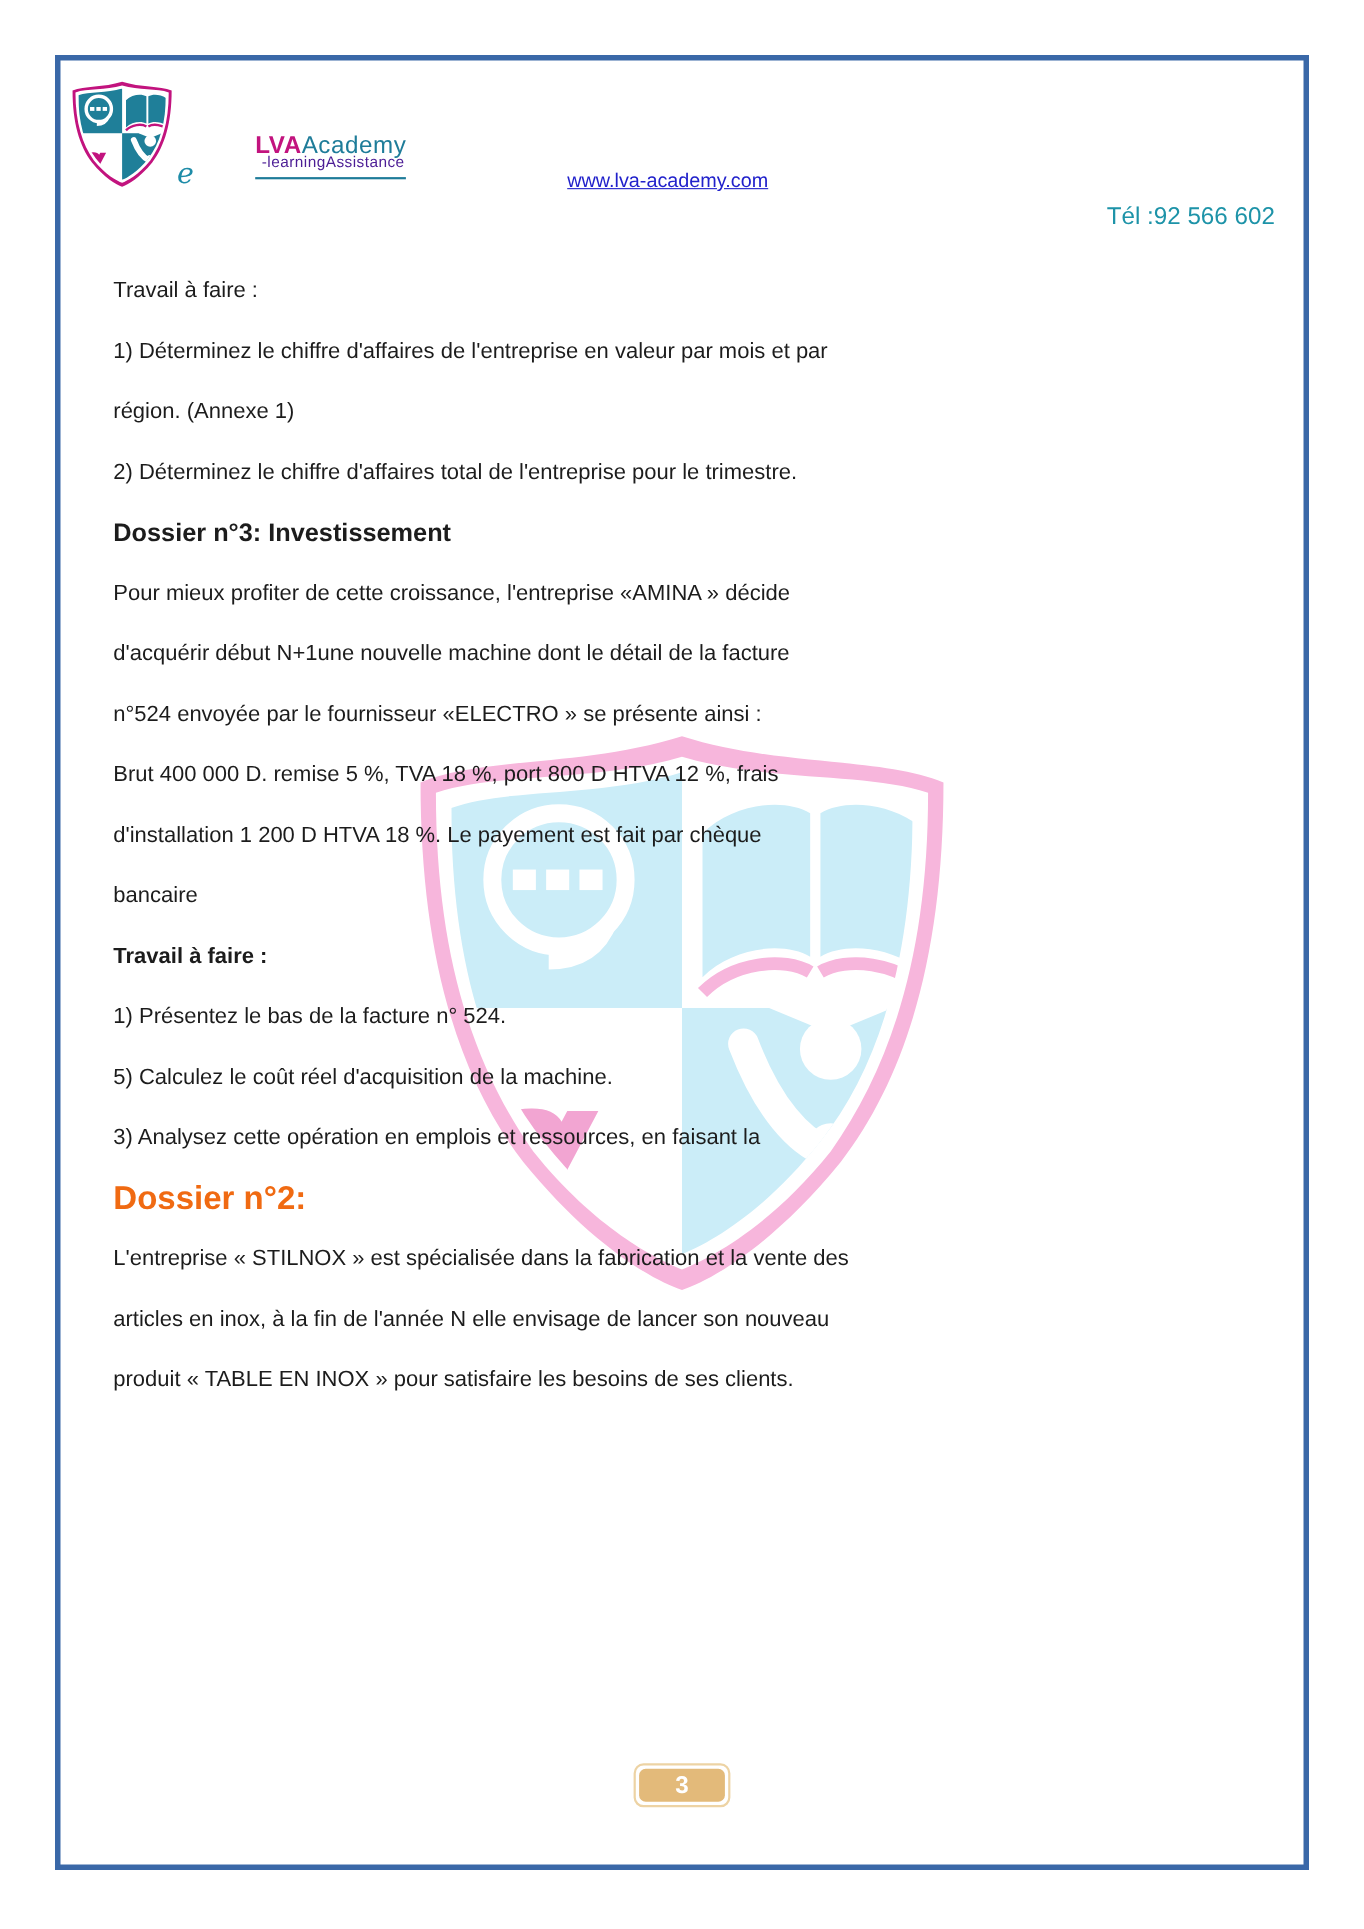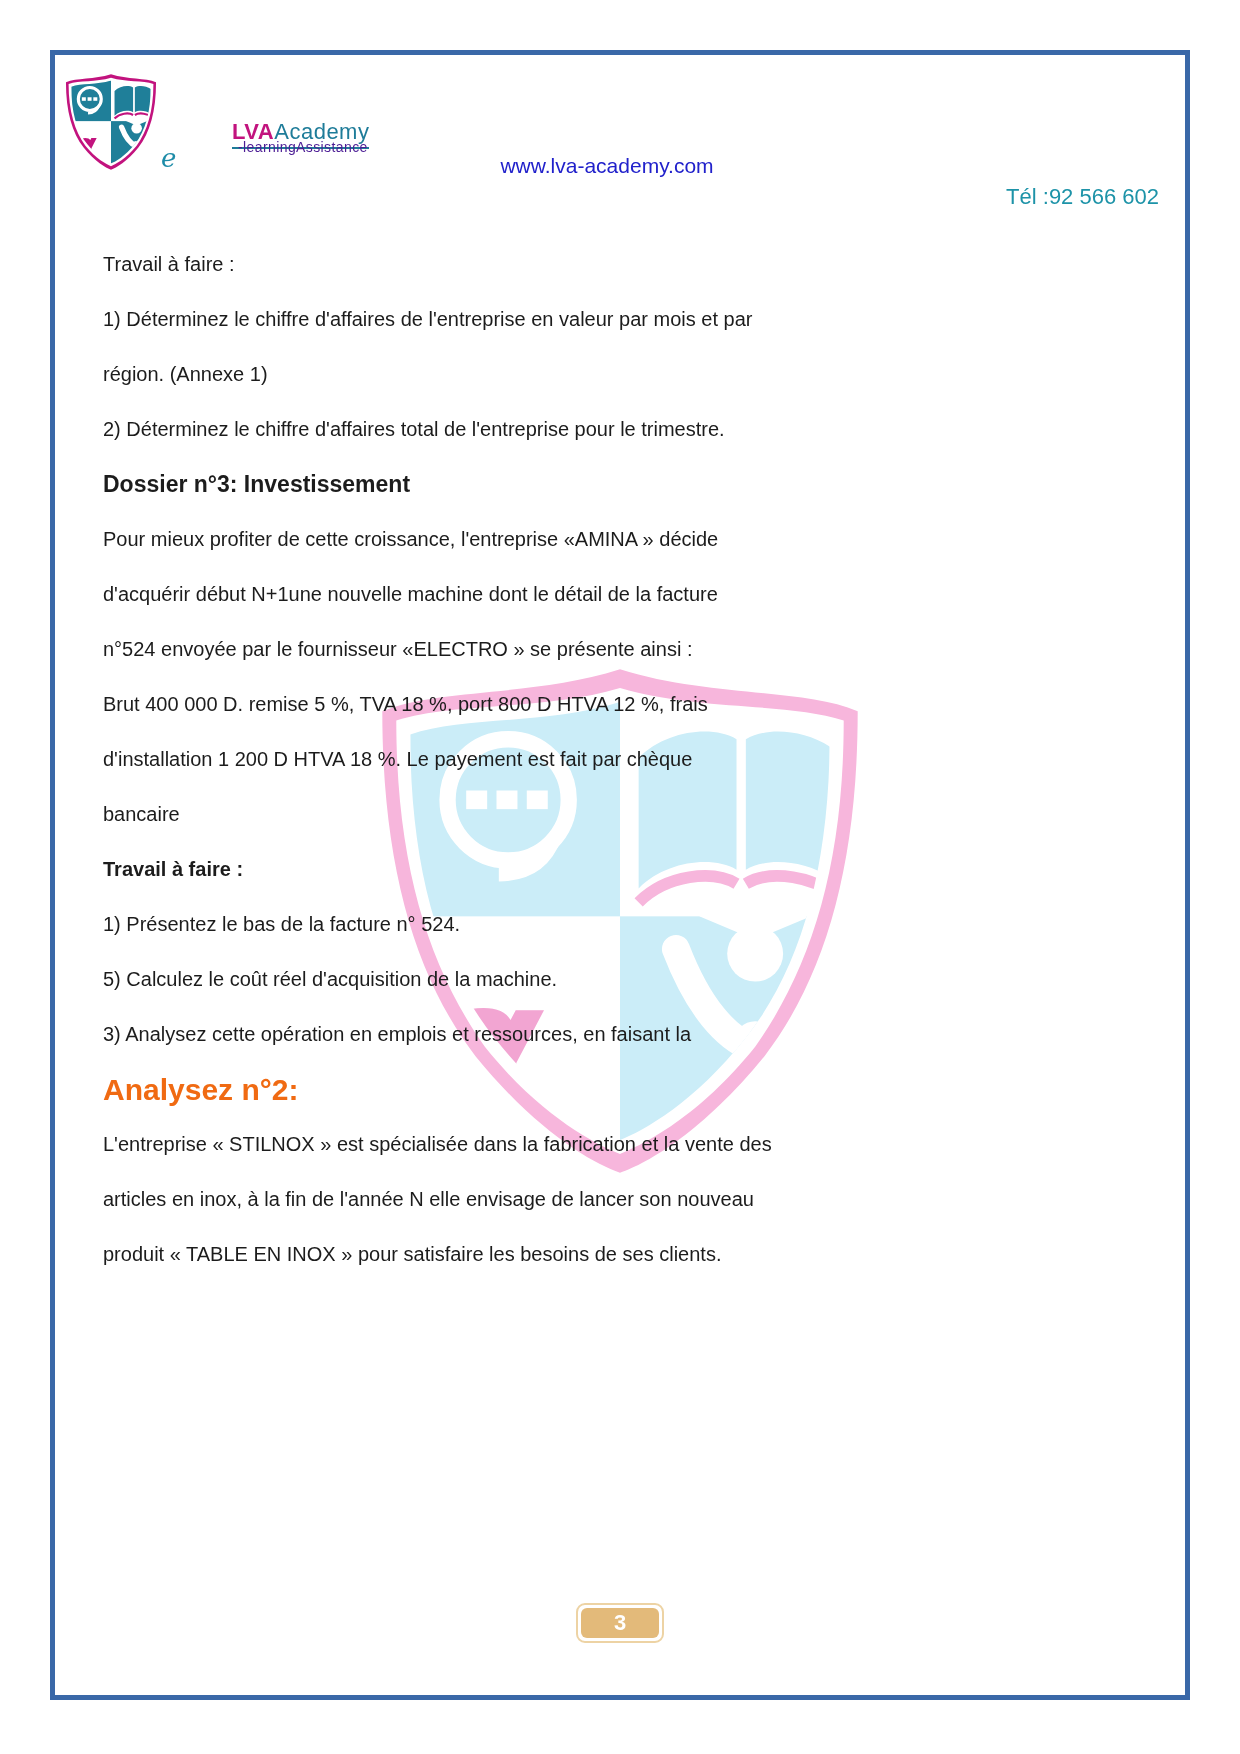--- a/index.html
+++ b/index.html
@@ -20,32 +20,32 @@
   
   .logo { position:absolute; left:3px; top:16px; width:106px; height:102px; z-index:3; }
   .e-mark {
     position:absolute; left:106px; top:88px; z-index:3;
     font-family:"DejaVu Serif", serif; font-style:italic;
     font-size:26px; color:#1E8CA8;
   }
   .brand {
     position:absolute; left:177px; top:64px; z-index:3;
     font-size:22px; letter-spacing:0.5px;
-    border-bottom:2px solid #1E7C99; padding-bottom:2px;
+    border-bottom:2px solid #1E7C99; padding-bottom:16px;
   }
   .brand-lva { color:#C2137E; font-weight:bold; }
   .brand-academy { color:#1E7C99; }
   .tagline {
     position:absolute; left:183px; top:84px; z-index:3;
     font-size:14px; color:#4c1d95; letter-spacing:0.4px;text-align:center;
   }
   .site-link {
     position:absolute; left:0; right:26px; top:99px; z-index:3;
-    text-align:center; font-size:21px;
-    color:#2121CB; cursor:pointer;
+    text-align:center; font-size:18px;
+    color:#2121CB; text-decoration:underline; cursor:pointer;
   }
   .tel {
     position:absolute; left:0; right:26px; top:129px; z-index:3;
     text-align:right; font-size:22px; color:#1D93A8;
   }
   
   .watermark {
     position:absolute; left:285px; top:605px;
     width:560px; height:522px; z-index:0;
   }
@@ -162,21 +162,21 @@
     <div class="ln">Pour mieux profiter de cette croissance, l'entreprise «AMINA » décide</div>
     <div class="ln">d'acquérir début N+1une nouvelle machine dont le détail de la facture</div>
     <div class="ln">n°524 envoyée par le fournisseur «ELECTRO » se présente ainsi :</div>
     <div class="ln">Brut 400 000 D. remise 5 %, TVA 18 %, port 800 D HTVA 12 %, frais</div>
     <div class="ln">d'installation 1 200 D HTVA 18 %. Le payement est fait par chèque</div>
     <div class="ln">bancaire</div>
     <div class="ln bold">Travail à faire :</div>
     <div class="ln">1) Présentez le bas de la facture n° 524.</div>
     <div class="ln">5) Calculez le coût réel d'acquisition de la machine.</div>
     <div class="ln">3) Analysez cette opération en emplois et ressources, en faisant la</div>
-    <div class="ln heading-orange">Analysez n°2:</div>
+    <div class="ln heading-orange">Dossier n°2:</div>
     <div class="ln">L'entreprise « STILNOX » est spécialisée dans la fabrication et la vente des</div>
     <div class="ln">articles en inox, à la fin de l'année N elle envisage de lancer son nouveau</div>
     <div class="ln">produit « TABLE EN INOX » pour satisfaire les besoins de ses clients.</div>
   </div>
 
   <div class="page-badge">
     <div class="page-badge-inner">3</div>
   </div>
 
 </div>

